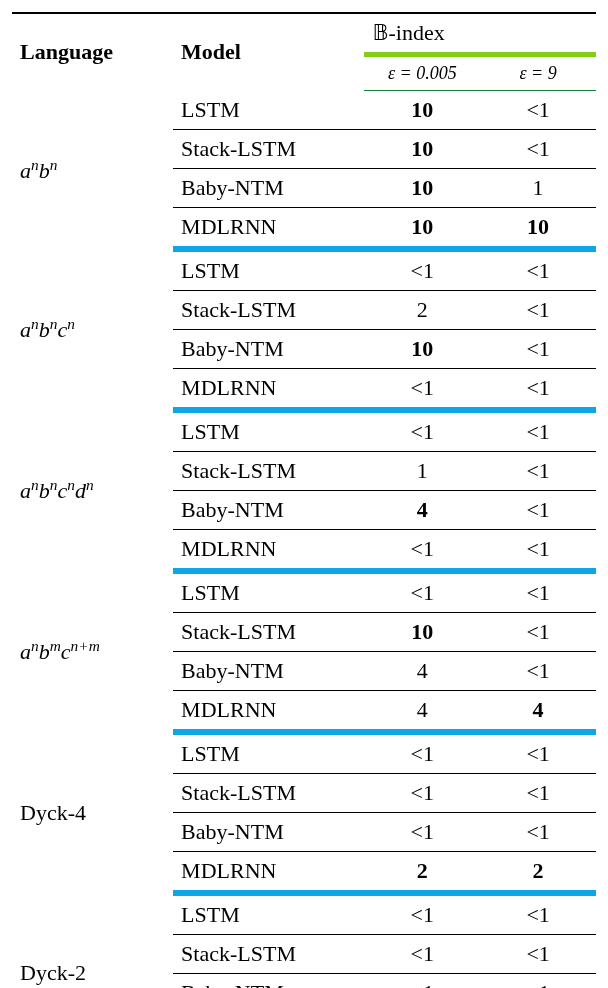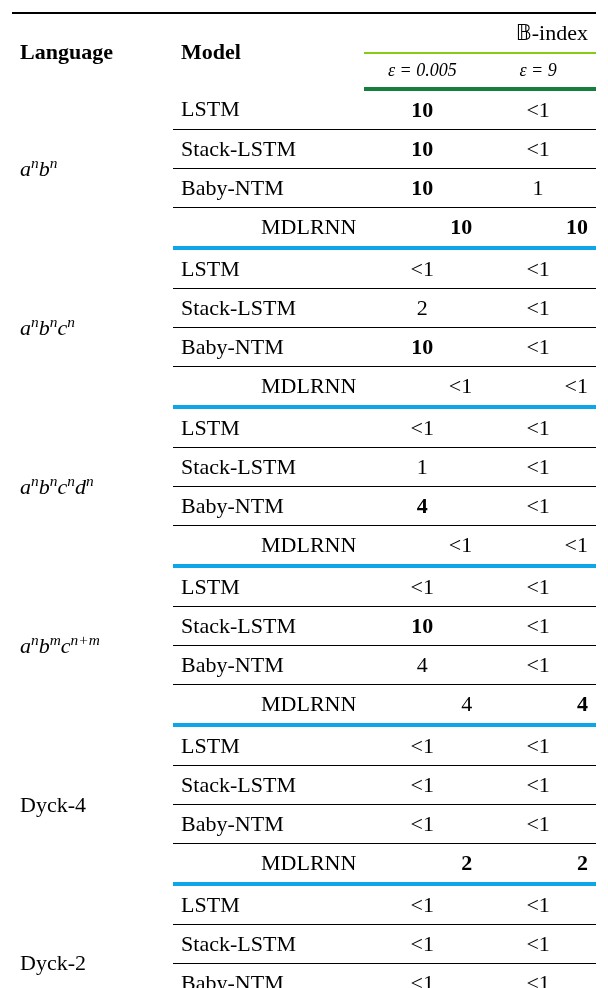--- a/index.html
+++ b/index.html
@@ -15,36 +15,36 @@
   table {
     border-collapse: collapse;
     width: 100%;
   }
   td, th {
     padding: 6px 8px;
     text-align: left;
     vertical-align: middle;
   }
   .hdr-top td { border-top: 2px solid #000; }
-  .hdr-bot td { border-bottom: 4px solid #15803d; }
+  .hdr-bot td { border-bottom: 1px solid #15803d; }
   .thinrow td.cell-model,
   .thinrow td.cell-v1,
   .thinrow td.cell-v2 { border-bottom: 1px solid #000; }
-  .grp-end td { border-bottom: 4px solid #0ea5e9; text-align: right; }
+  .grp-end td { border-bottom: 6px solid #0ea5e9; }
   .last-end td { border-bottom: 2px solid #000; }
   .b { font-weight: bold; }
   .val { text-align: center; }
   .small { font-size: 18px; }
   .math { font-style: italic; font-family: "Times New Roman", serif; }
   .sup { font-size: 0.7em; vertical-align: super; font-style: italic; }
   .bb { font-family: "Times New Roman", serif; }
   .col-lang { width: 160px; }
   .col-model { width: 190px; }
   .col-v { width: 115px; }
-  .bindex-top { text-align:right; border-bottom:2px solid #84cc16; }
+  .bindex-top { text-align:left; border-bottom:5px solid #84cc16; }
   .hdr-lang, .hdr-model { vertical-align: middle; }
 </style>
 </head>
 <body>
 
 <table>
   <colgroup>
     <col class="col-lang">
       <col class="col-model">
       <col class="col-v">

